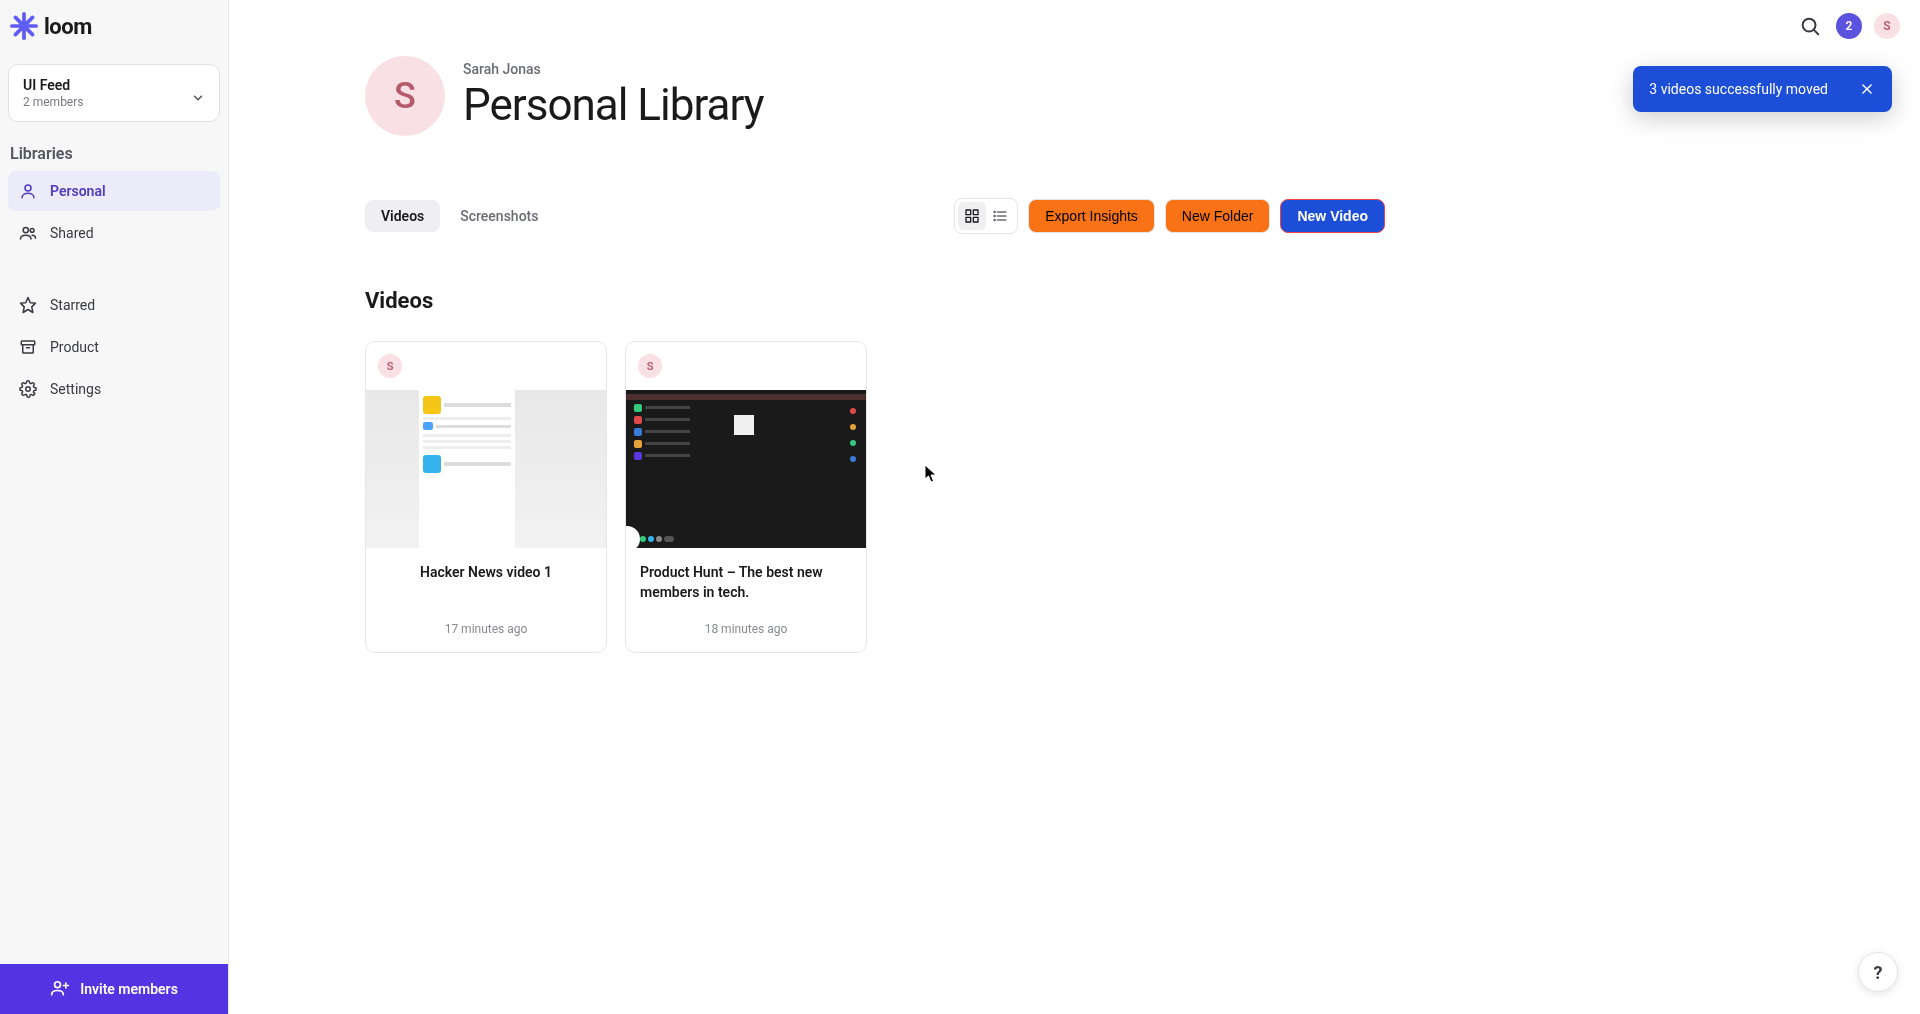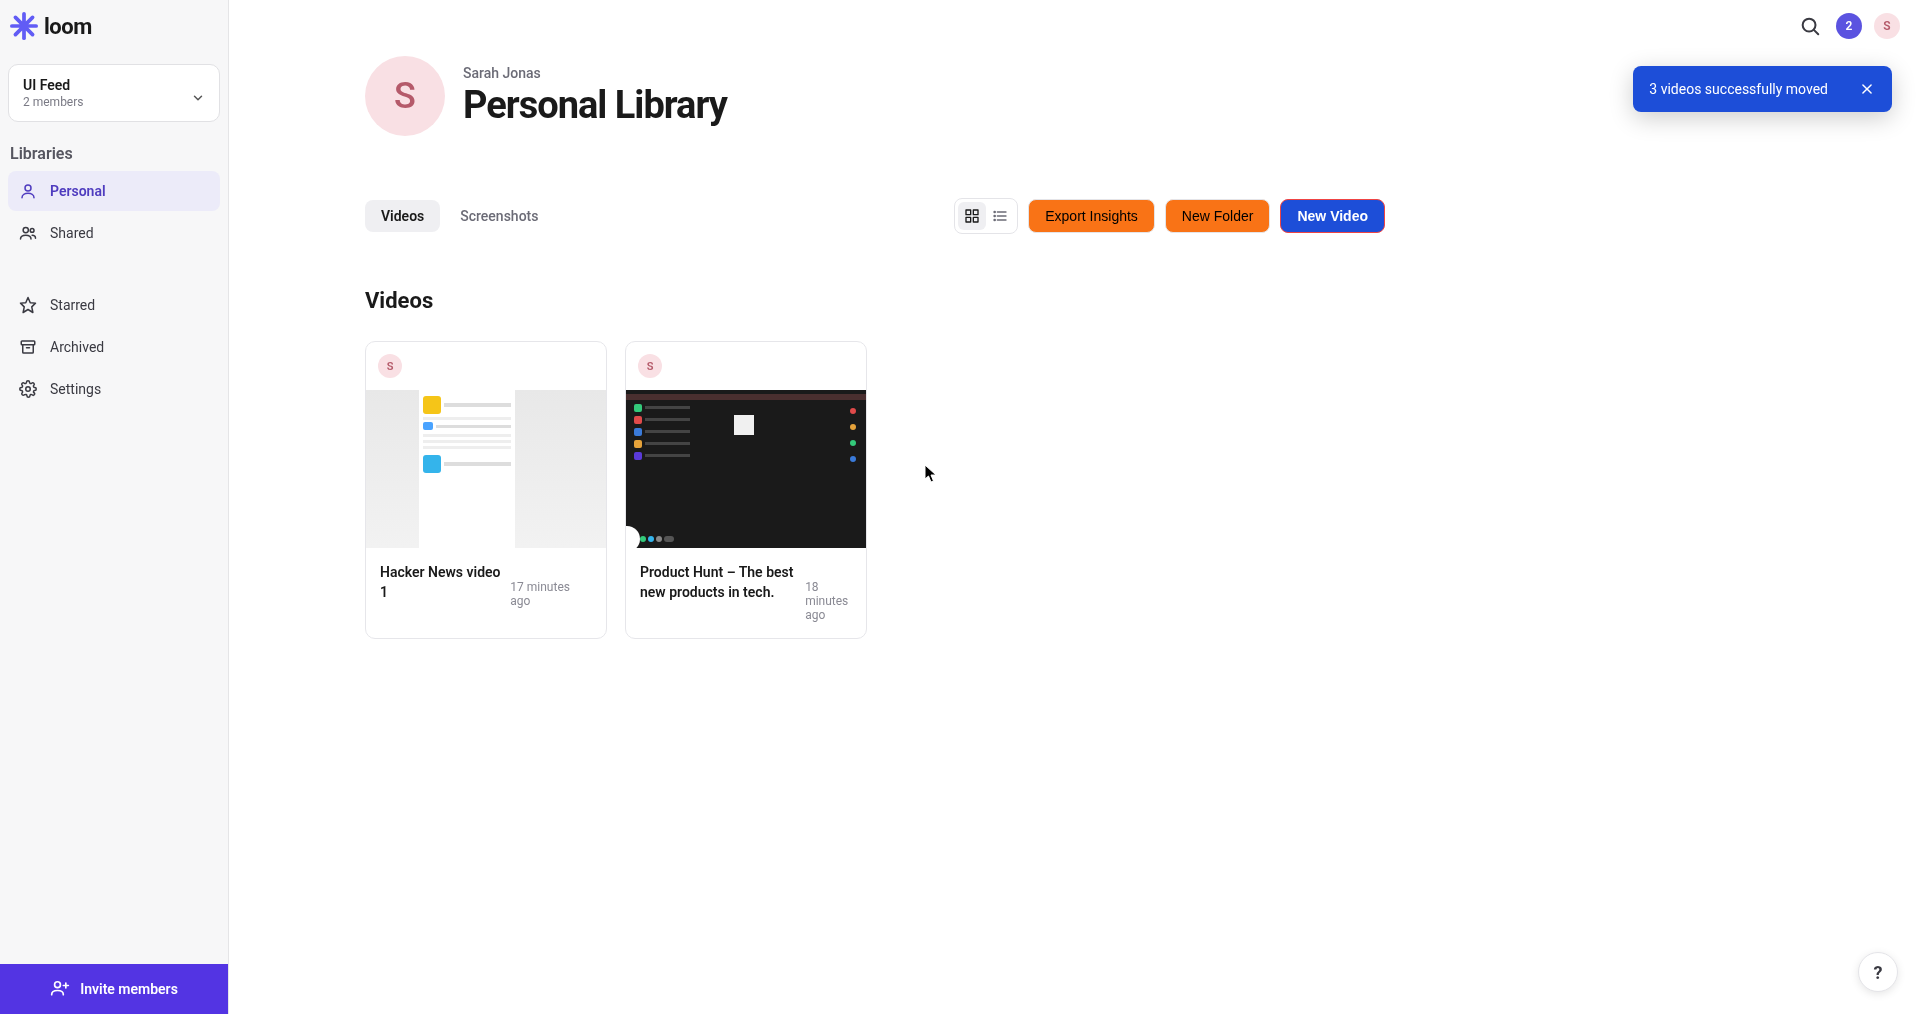--- a/index.html
+++ b/index.html
@@ -152,22 +152,22 @@
     width: 80px; height: 80px;
     border-radius: 50%;
     background: #f9e0e4;
     color: #b55a6a;
     font-size: 36px;
     font-weight: 500;
     display: flex; align-items: center; justify-content: center;
   }
   .owner-name { font-size: 14px; color: #6b6b76; font-weight: 500; }
   .page-title {
-    font-size: 38px;
-    font-weight: 700;
+    font-size: 44px;
+    font-weight: 400;
     letter-spacing: -1px;
     margin-top: 2px;
   }
 
   .toolbar-row {
     display: flex;
     align-items: center;
     justify-content: space-between;
     margin-top: 62px;
   }
@@ -292,22 +292,23 @@
     background: #f0f0f0;
   }
   .thumb-dark .chips {
     position:absolute; bottom:6px; left:6px;
     display:flex; gap:2px;
   }
   .thumb-dark .chip { width:6px; height:6px; border-radius:50%; }
   .card-body {
     padding: 14px 14px 16px 14px;
     display: flex;
-    flex-direction: row;
+    flex-direction: column;
     flex: 1;
+    align-items: center;
   }
   .card-title {
     font-size: 14px;
     font-weight: 600;
     line-height: 1.45;
     min-height: 42px;
   }
   .card-time {
     font-size: 12px;
     color: #8a8a94;
@@ -427,21 +428,21 @@
       <span>Starred</span>
     </div>
     <div class="nav-item">
       <span class="icon">
         <svg width="18" height="18" viewBox="0 0 24 24" fill="none" stroke="currentColor" stroke-width="2" stroke-linecap="round" stroke-linejoin="round">
             <rect x="3" y="4" width="18" height="5" rx="1"></rect>
             <path d="M5 9v10a1 1 0 001 1h12a1 1 0 001-1V9"></path>
             <line x1="10" y1="13" x2="14" y2="13"></line>
           </svg>
       </span>
-      <span>Archived</span>
+      <span>Product</span>
     </div>
     <div class="nav-item">
       <span class="icon">
         <svg width="18" height="18" viewBox="0 0 24 24" fill="none" stroke="currentColor" stroke-width="2" stroke-linecap="round" stroke-linejoin="round">
             <circle cx="12" cy="12" r="3"></circle>
             <path d="M19.4 15a1.7 1.7 0 00.34 1.87l.6.06a2 2 0 11-2.83 2.83l-.06-.06a1.7 1.7 0 00-1.87-.34 1.7 1.7 0 00-1 1.55V21a2 2 0 11-4 0v-.09a1.7 1.7 0 00-1-1.55 1.7 1.7 0 00-1.87.34l-.6.06a2 2 0 11-2.83-2.83l.06-.06a1.7 1.7 0 00.34-1.87 1.7 1.7 0 00-1.55-1H3a2 2 0 110-4h.09a1.7 1.7 0 001.55-1 1.7 1.7 0 00-.34-1.87l-.06-.06a2 2 0 112.83-2.83l.06.06a1.7 1.7 0 001.87.34H9a1.7 1.7 0 001-1.55V3a2 2 0 114 0v.09a1.7 1.7 0 001 1.55 1.7 1.7 0 001.87-.34l.06-.06a2 2 0 112.83 2.83l-.06.06a1.7 1.7 0 00-.34 1.87V9a1.7 1.7 0 001.55 1H21a2 2 0 110 4h-.09a1.7 1.7 0 00-1.55 1z"></path>
           </svg>
       </span>
       <span>Settings</span>
     </div>
@@ -603,21 +604,21 @@
           <div class="chips">
             <div class="chip" style="background:#fff"></div>
             <div class="chip" style="background:#33c97a"></div>
             <div class="chip" style="background:#34b4eb"></div>
             <div class="chip" style="background:#888"></div>
             <div style="width:10px;height:6px;background:#555;border-radius:3px"></div>
           </div>
           <div style="position:absolute;left:-12px;bottom:-4px;width:26px;height:26px;border-radius:50%;background:#fff"></div>
         </div>
         <div class="card-body">
-          <div class="card-title">Product Hunt – The best new products in tech.</div>
+          <div class="card-title">Product Hunt – The best new members in tech.</div>
           <div class="card-time">18 minutes ago</div>
         </div>
       </div>
 
     </div>
   </div>
 </main>
 
 <div class="toast">
   <span>3 videos successfully moved</span>

